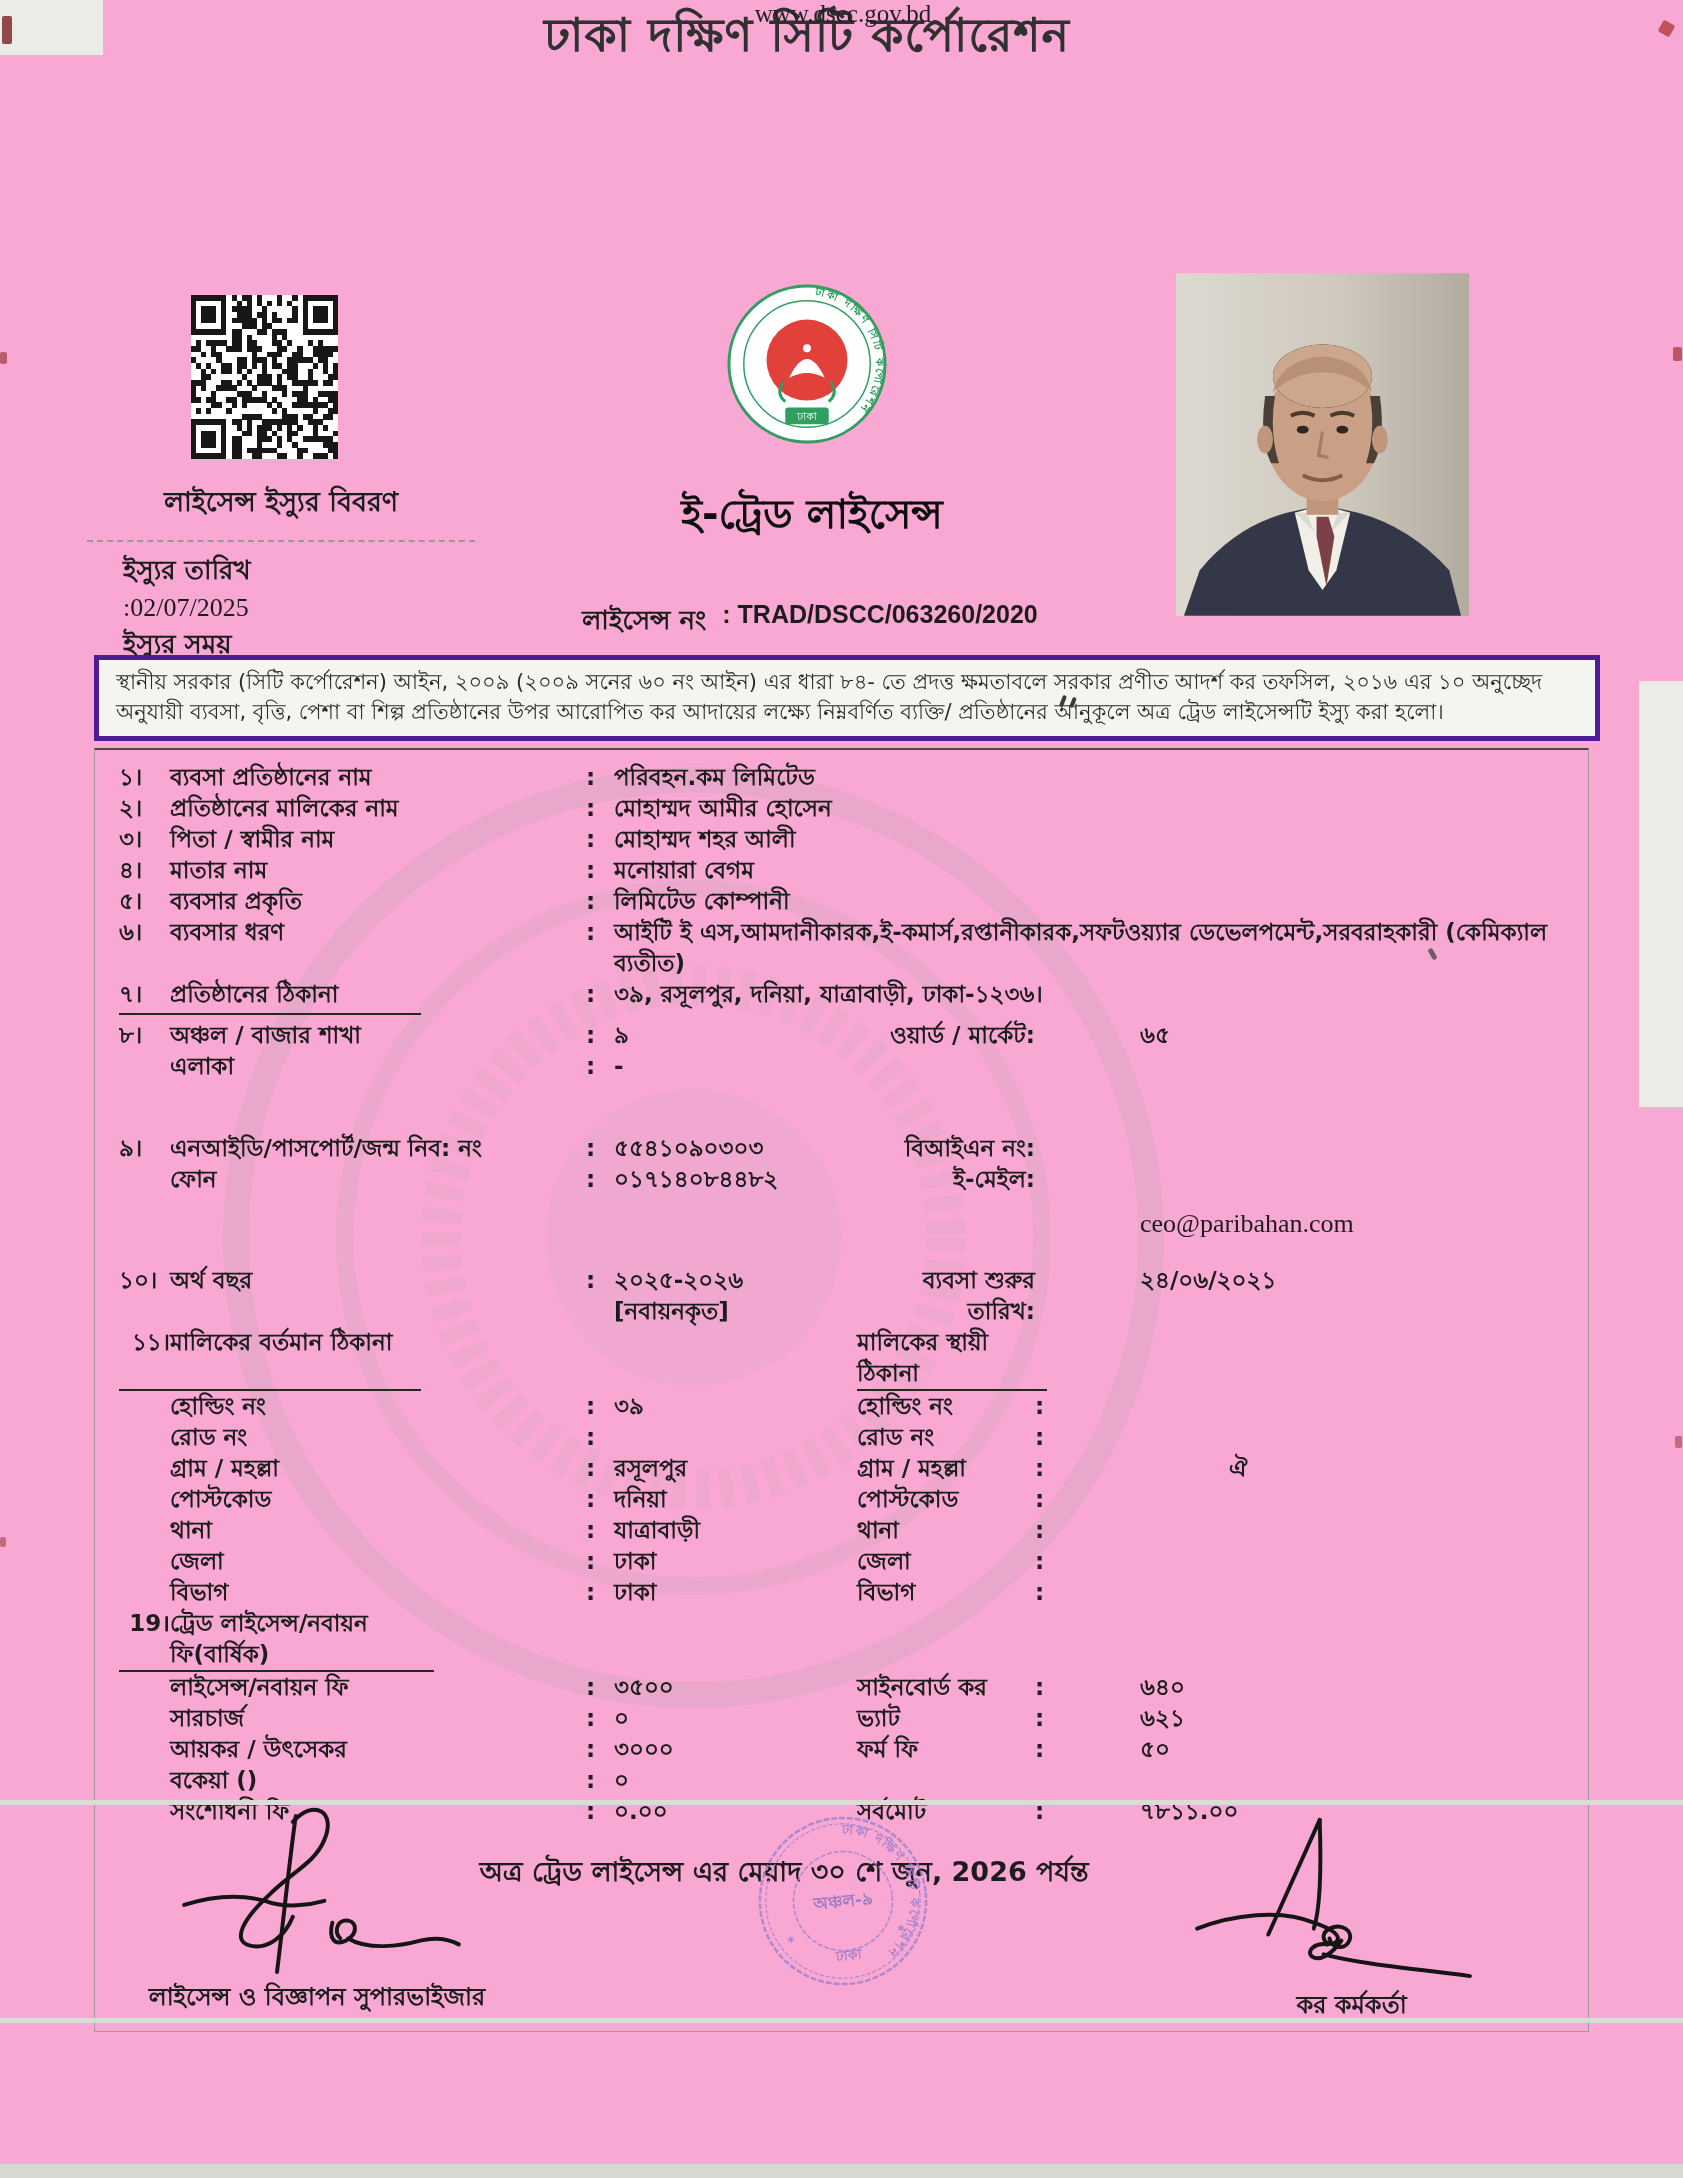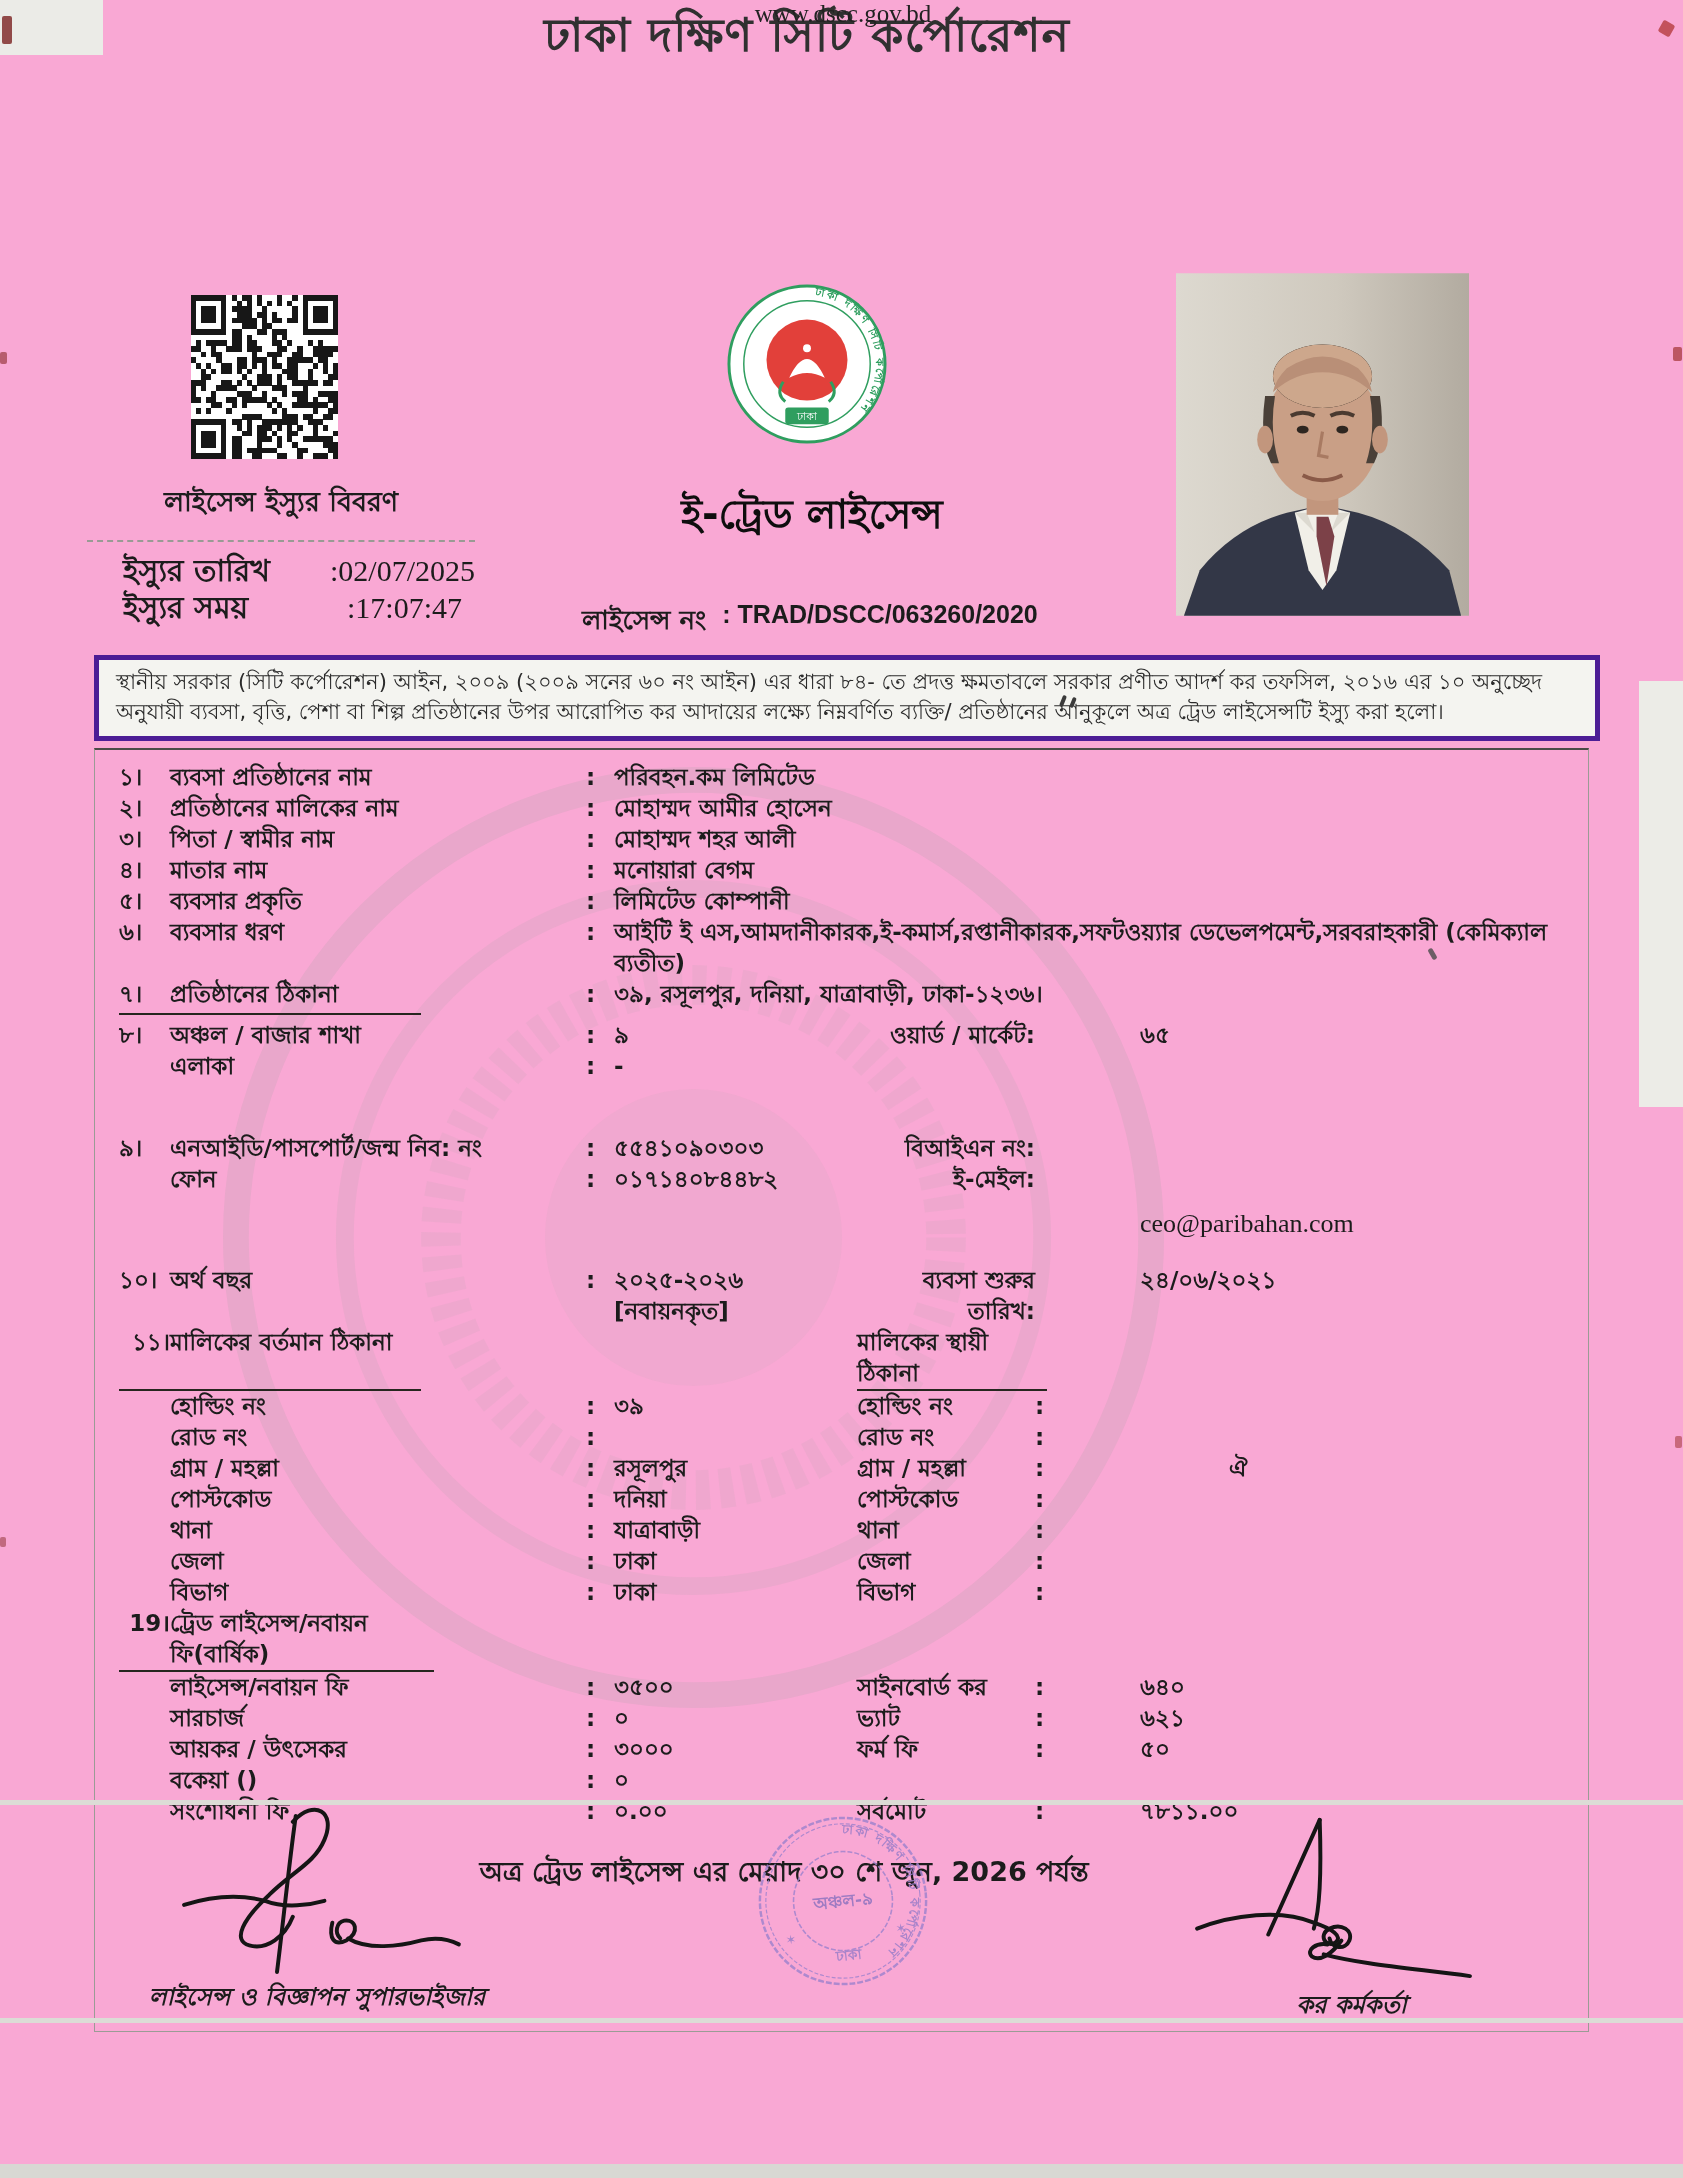--- a/index.html
+++ b/index.html
@@ -11,21 +11,21 @@
   .lat-sans{font-family:"Liberation Sans",sans-serif;}
 
   
   .org-title{left:0;top:94;width:1614px;font-size:46px;font-weight:bold;color:#303030;letter-spacing:1px;}
   .website{left:0;top:230;width:1614px;font-size:25px;color:#222;}
 
   
   .issue-panel{left:87px;top:481px;width:388px;}
   .issue-title{font-size:27px;font-weight:bold;text-align:center;color:#1d1d1d;}
   .issue-sep{border:none;border-top:2px dashed #9a9a94;margin:14px 0 10px 0;}
-  .issue-row{display:flex;font-size:30px;line-height:37px;}
+  .issue-row{display:flex;font-size:26px;line-height:37px;flex-direction:column;}
   .issue-row .l{width:188px;padding-left:36px;font-weight:bold;}
   .issue-row .v{font-weight:normal;}
 
   
   .doc-title{left:515px;top:483px;width:594px;font-size:40px;font-weight:bold;color:#0e0e0e;}
   .lic-row{left:582px;top:600px;font-size:26px;font-weight:bold;display:flex;}
   .lic-row .v{margin-left:16px;font-size:25px;}
 
   
   .legal{left:94px;top:655px;width:1462px;background:#f4f4f0;border:5px solid #4c1d95;
@@ -54,21 +54,21 @@
   .validity{margin-top:24px;text-align:center;font-size:27px;font-weight:bold;padding-right:119px;}
 
   
   .grayline{left:0;width:1683px;height:5px;background:#dcdcd6;z-index:2;}
   .edge-band{left:1639px;top:681px;width:44px;height:426px;background:#ececе7;background:#ecece7;z-index:0;}
   .corner-smudge{left:0;top:0;width:103px;height:55px;background:#ebebe7;z-index:0;}
   .bottom-strip{left:0;top:2164px;width:1683px;height:14px;background:#d8d8d3;z-index:2;}
   .mark{z-index:3;position:absolute;border-radius:2px;}
 
   
-  .sig-caption{font-size:24px;font-weight:bold;z-index:3;font-style:italic;}
+  .sig-caption{font-size:24px;font-weight:bold;z-index:3;}
   .sig{z-index:3;}
   .stamp-wrap{z-index:3;transform:rotate(-6deg);opacity:.85;}
 </style>
 </head>
 <body>
 
 <div class="page">
 
   <div class="abs corner-smudge"></div>
   <div class="abs edge-band"></div>

